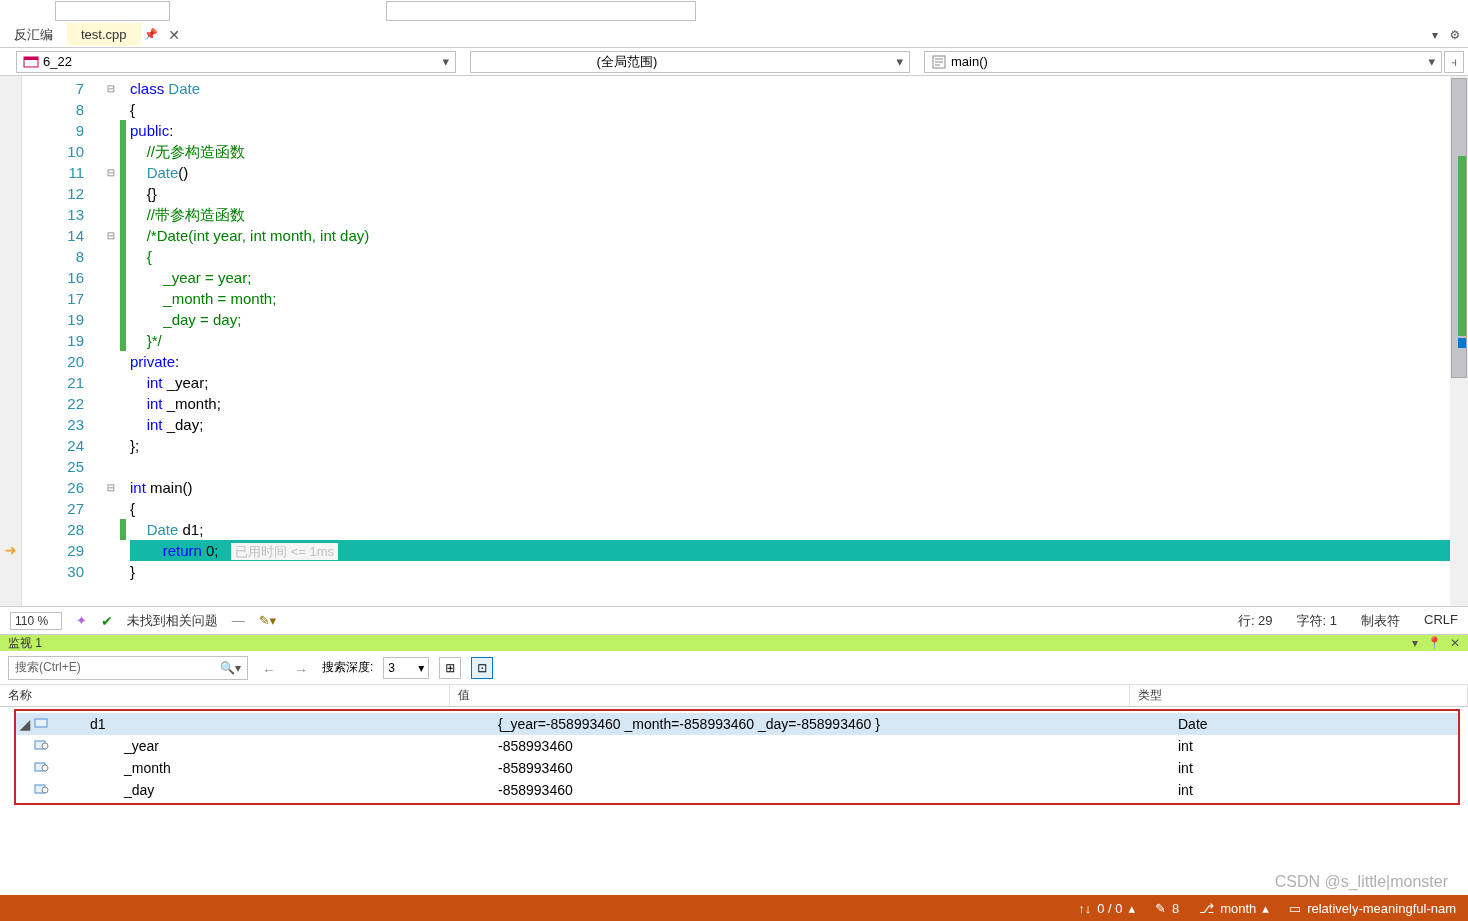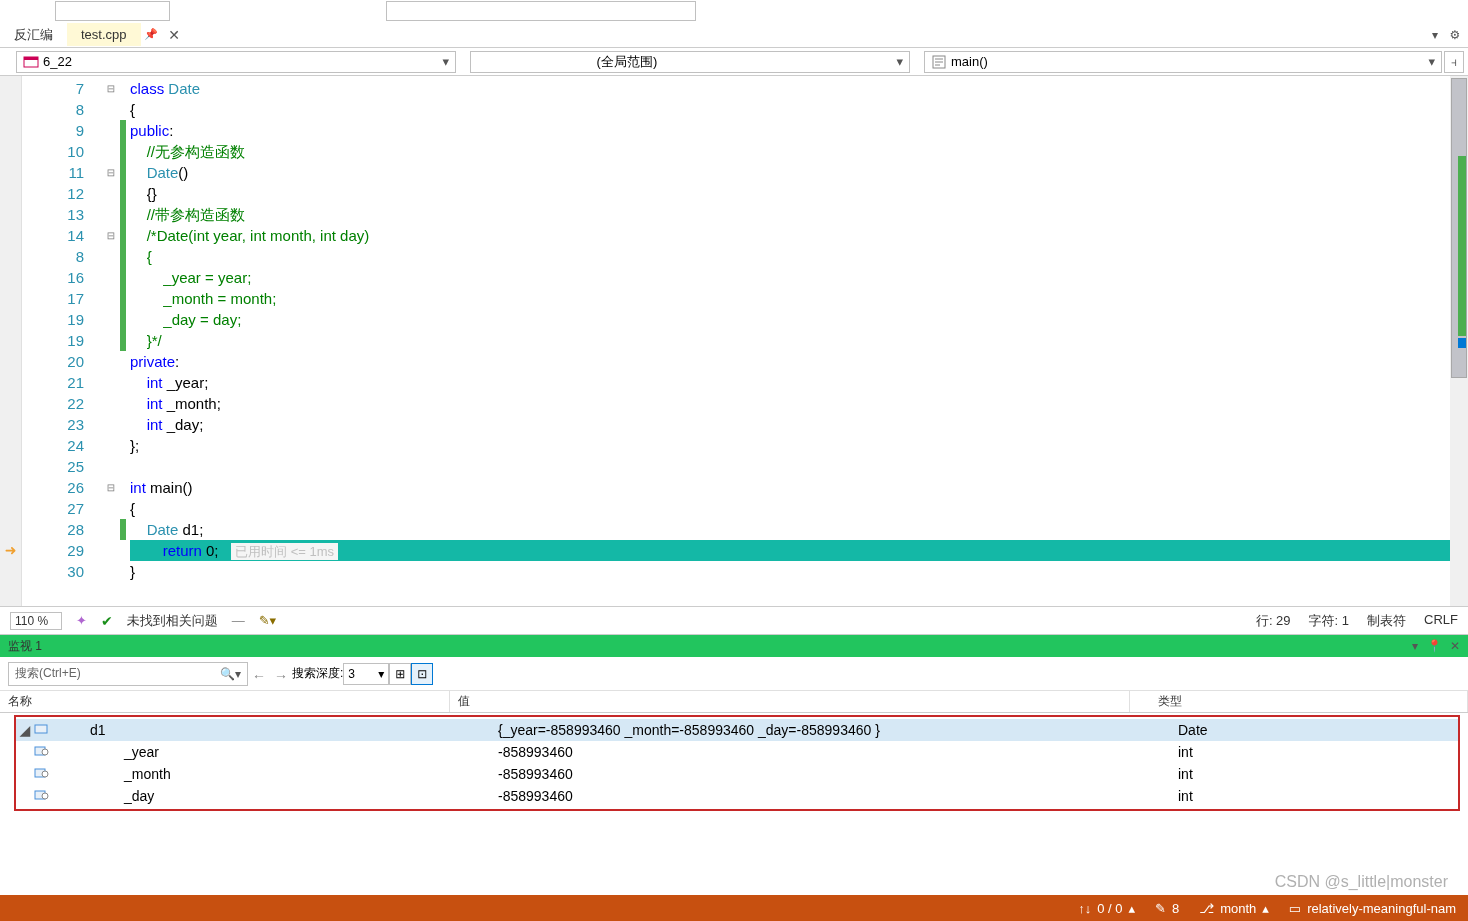--- a/index.html
+++ b/index.html
@@ -44,39 +44,39 @@
 .cmt { color: #008000; }
 .hint { color: #c0c0c0; background: #f5f5f5; font-size: 13px; padding: 1px 4px; }
 .scroll-v { position: absolute; right: 0; top: 0; width: 18px; height: 100%; background: #f0f0f0; }
 .scroll-mark { position: absolute; right: 2px; width: 8px; background: #4caf50; }
 .scroll-mark.blue { background: #0078d4; }
 .scroll-thumb { position: absolute; right: 1px; width: 16px; background: #c2c3c9; border: 1px solid #a8a8a8; }
 
 .status-bar { height: 28px; border-top: 1px solid #ccc; display: flex; align-items: center; padding: 0 10px; gap: 14px; font-size: 13px; color: #333; }
 .status-bar .zoom { width: 52px; border: 1px solid #c0c0c0; padding: 1px 4px; font-size: 12px; }
 .status-bar .issue-ok { color: #1a8f1a; font-size: 14px; }
-.status-bar .right { margin-left: auto; display: flex; gap: 18px; }
+.status-bar .right { margin-left: auto; display: flex; gap: 24px; }
 .status-bar .magic { color: #8a6d00; }
 
 .watch-panel { border-top: 1px solid #ccc; }
-.watch-title { height: 22px; background: #22c55e; display: flex; align-items: center; padding: 0 8px; font-size: 12px; color: #333; position: relative; }
+.watch-title { height: 16px; background: #bef264; display: flex; align-items: center; padding: 0 8px; font-size: 12px; color: #333; position: relative; }
 .watch-title .right-icons { position: absolute; right: 6px; display: flex; gap: 6px; }
-.watch-toolbar { height: 34px; display: flex; align-items: center; padding: 0 8px; border-bottom: 1px solid #e0e0e0; }
+.watch-toolbar { height: 34px; display: flex; align-items: center; padding: 0 8px; gap: 10px; border-bottom: 1px solid #e0e0e0; }
 .search-box { width: 240px; height: 24px; border: 1px solid #c0c0c0; padding: 0 6px; display: flex; align-items: center; color: #666; }
 .search-box .mag { margin-left: auto; color: #555; }
 .nav-arrow { color: #888; font-size: 14px; padding: 0 4px; }
 .depth-dd { width: 46px; height: 22px; border: 1px solid #c0c0c0; display: flex; align-items: center; padding: 0 4px; }
 .tb-btn { width: 22px; height: 22px; border: 1px solid #c0c0c0; display: flex; align-items: center; justify-content: center; }
 .tb-btn.active { border-color: #0078d4; background: #e5f1fb; }
 
 .watch-headers { height: 22px; display: flex; border-bottom: 1px solid #ccc; font-size: 12px; color: #333; }
 .watch-headers .col { padding: 2px 8px; border-right: 1px solid #e0e0e0; }
 .col-name { width: 450px; }
 .col-val { width: 680px; }
-.col-type { flex: 1; margin-left: 20px; }
+.col-type { flex: 1; }
 
 .watch-body { border: 2px solid #c62828; margin: 2px 8px 2px 14px; padding: 2px 0; }
 .watch-row { height: 22px; display: flex; align-items: center; font-size: 14px; font-family: Consolas, monospace; }
 .watch-row.sel { background: #d6e8f5; }
 .watch-row .exp { width: 18px; text-align: center; color: #555; cursor: pointer; }
 .watch-row .icon-box { width: 18px; height: 14px; margin-right: 4px; display: inline-block; }
 .watch-row .rname { width: 410px; padding-left: 2px; margin-left: 32px; }
 .watch-row .rval { width: 680px; }
 .watch-row .rtype { flex: 1; }
 .watch-row.child .rname { padding-left: 36px; }

